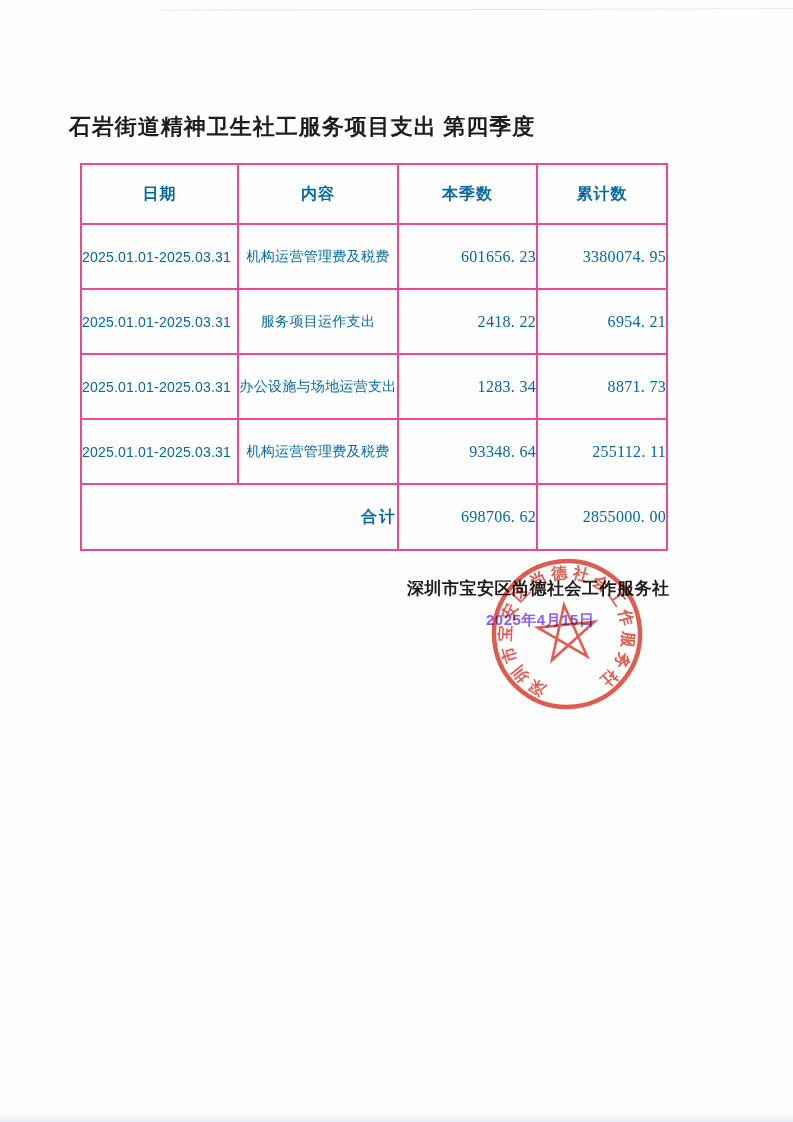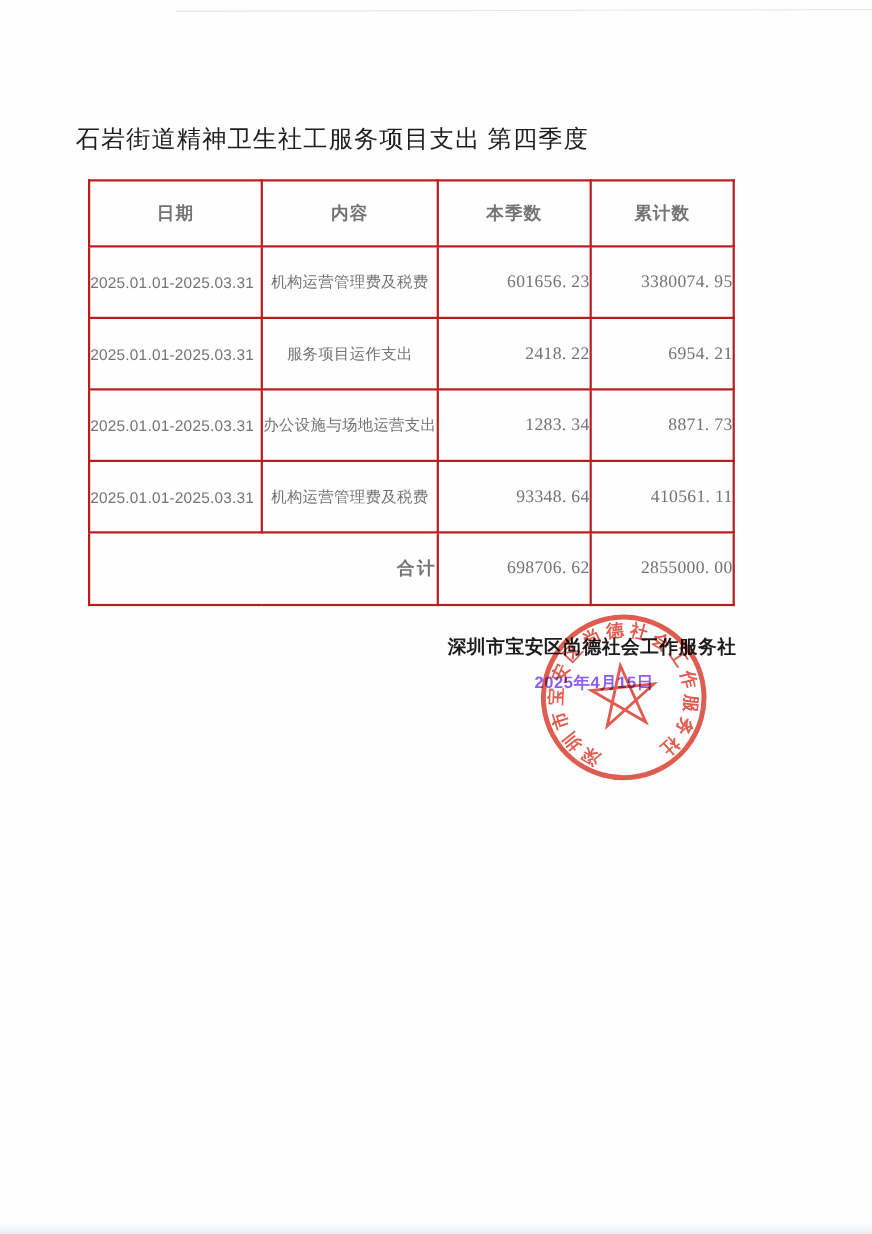--- a/index.html
+++ b/index.html
@@ -17,35 +17,35 @@
     background:#e3e6ec;transform:rotate(-0.15deg);
   }
   .scan-bottom-band{
     position:absolute;left:0;bottom:0;width:793px;height:10px;
     background:linear-gradient(to bottom,rgba(230,233,240,0),#e9ecf3);
   }
   .doc-title{
     position:absolute;top:112px;left:0;width:652px;
     text-align:center;
     padding-right:48px;box-sizing:border-box;
-    font-size:22px;font-weight:normal;letter-spacing:1px;
+    font-size:22px;font-weight:bold;letter-spacing:1px;
     color:#1d1d1d;
     white-space:pre;
   }
   table.expense{
     position:absolute;left:80px;top:163px;
     border-collapse:collapse;table-layout:fixed;
     width:586px;
     background:transparent;
   }
   table.expense td,table.expense th{
-    border:2px solid #b91c1c;
+    border:2px solid #ec4899;
     padding:0;
     overflow:hidden;
-    color:#737373;
+    color:#0369a1;
   }
   col.c-date{width:157px;}
   col.c-content{width:160px;}
   col.c-quarter{width:139px;}
   col.c-cumulative{width:130px;}
   tr.hdr th{height:58px;font-size:16px;font-weight:bold;text-align:center;letter-spacing:1px;}
   tr.data td{height:63px;}
   tr.total td{height:64px;}
   td.cell-date{
     text-align:left;
@@ -124,21 +124,21 @@
       <tr class="data">
         <td class="cell-date">2025.01.01-2025.03.31</td>
         <td class="cell-content">办公设施与场地运营支出</td>
         <td class="cell-num">1283. 34</td>
         <td class="cell-num">8871. 73</td>
       </tr>
       <tr class="data">
         <td class="cell-date">2025.01.01-2025.03.31</td>
         <td class="cell-content">机构运营管理费及税费</td>
         <td class="cell-num">93348. 64</td>
-        <td class="cell-num">410561. 11</td>
+        <td class="cell-num">255112. 11</td>
       </tr>
       <tr class="total">
         <td class="cell-total-label" colspan="2">合计</td>
         <td class="cell-num">698706. 62</td>
         <td class="cell-num">2855000. 00</td>
       </tr>
     </tbody>
   </table>
 
   <div class="sig-org">深圳市宝安区尚德社会工作服务社</div>

